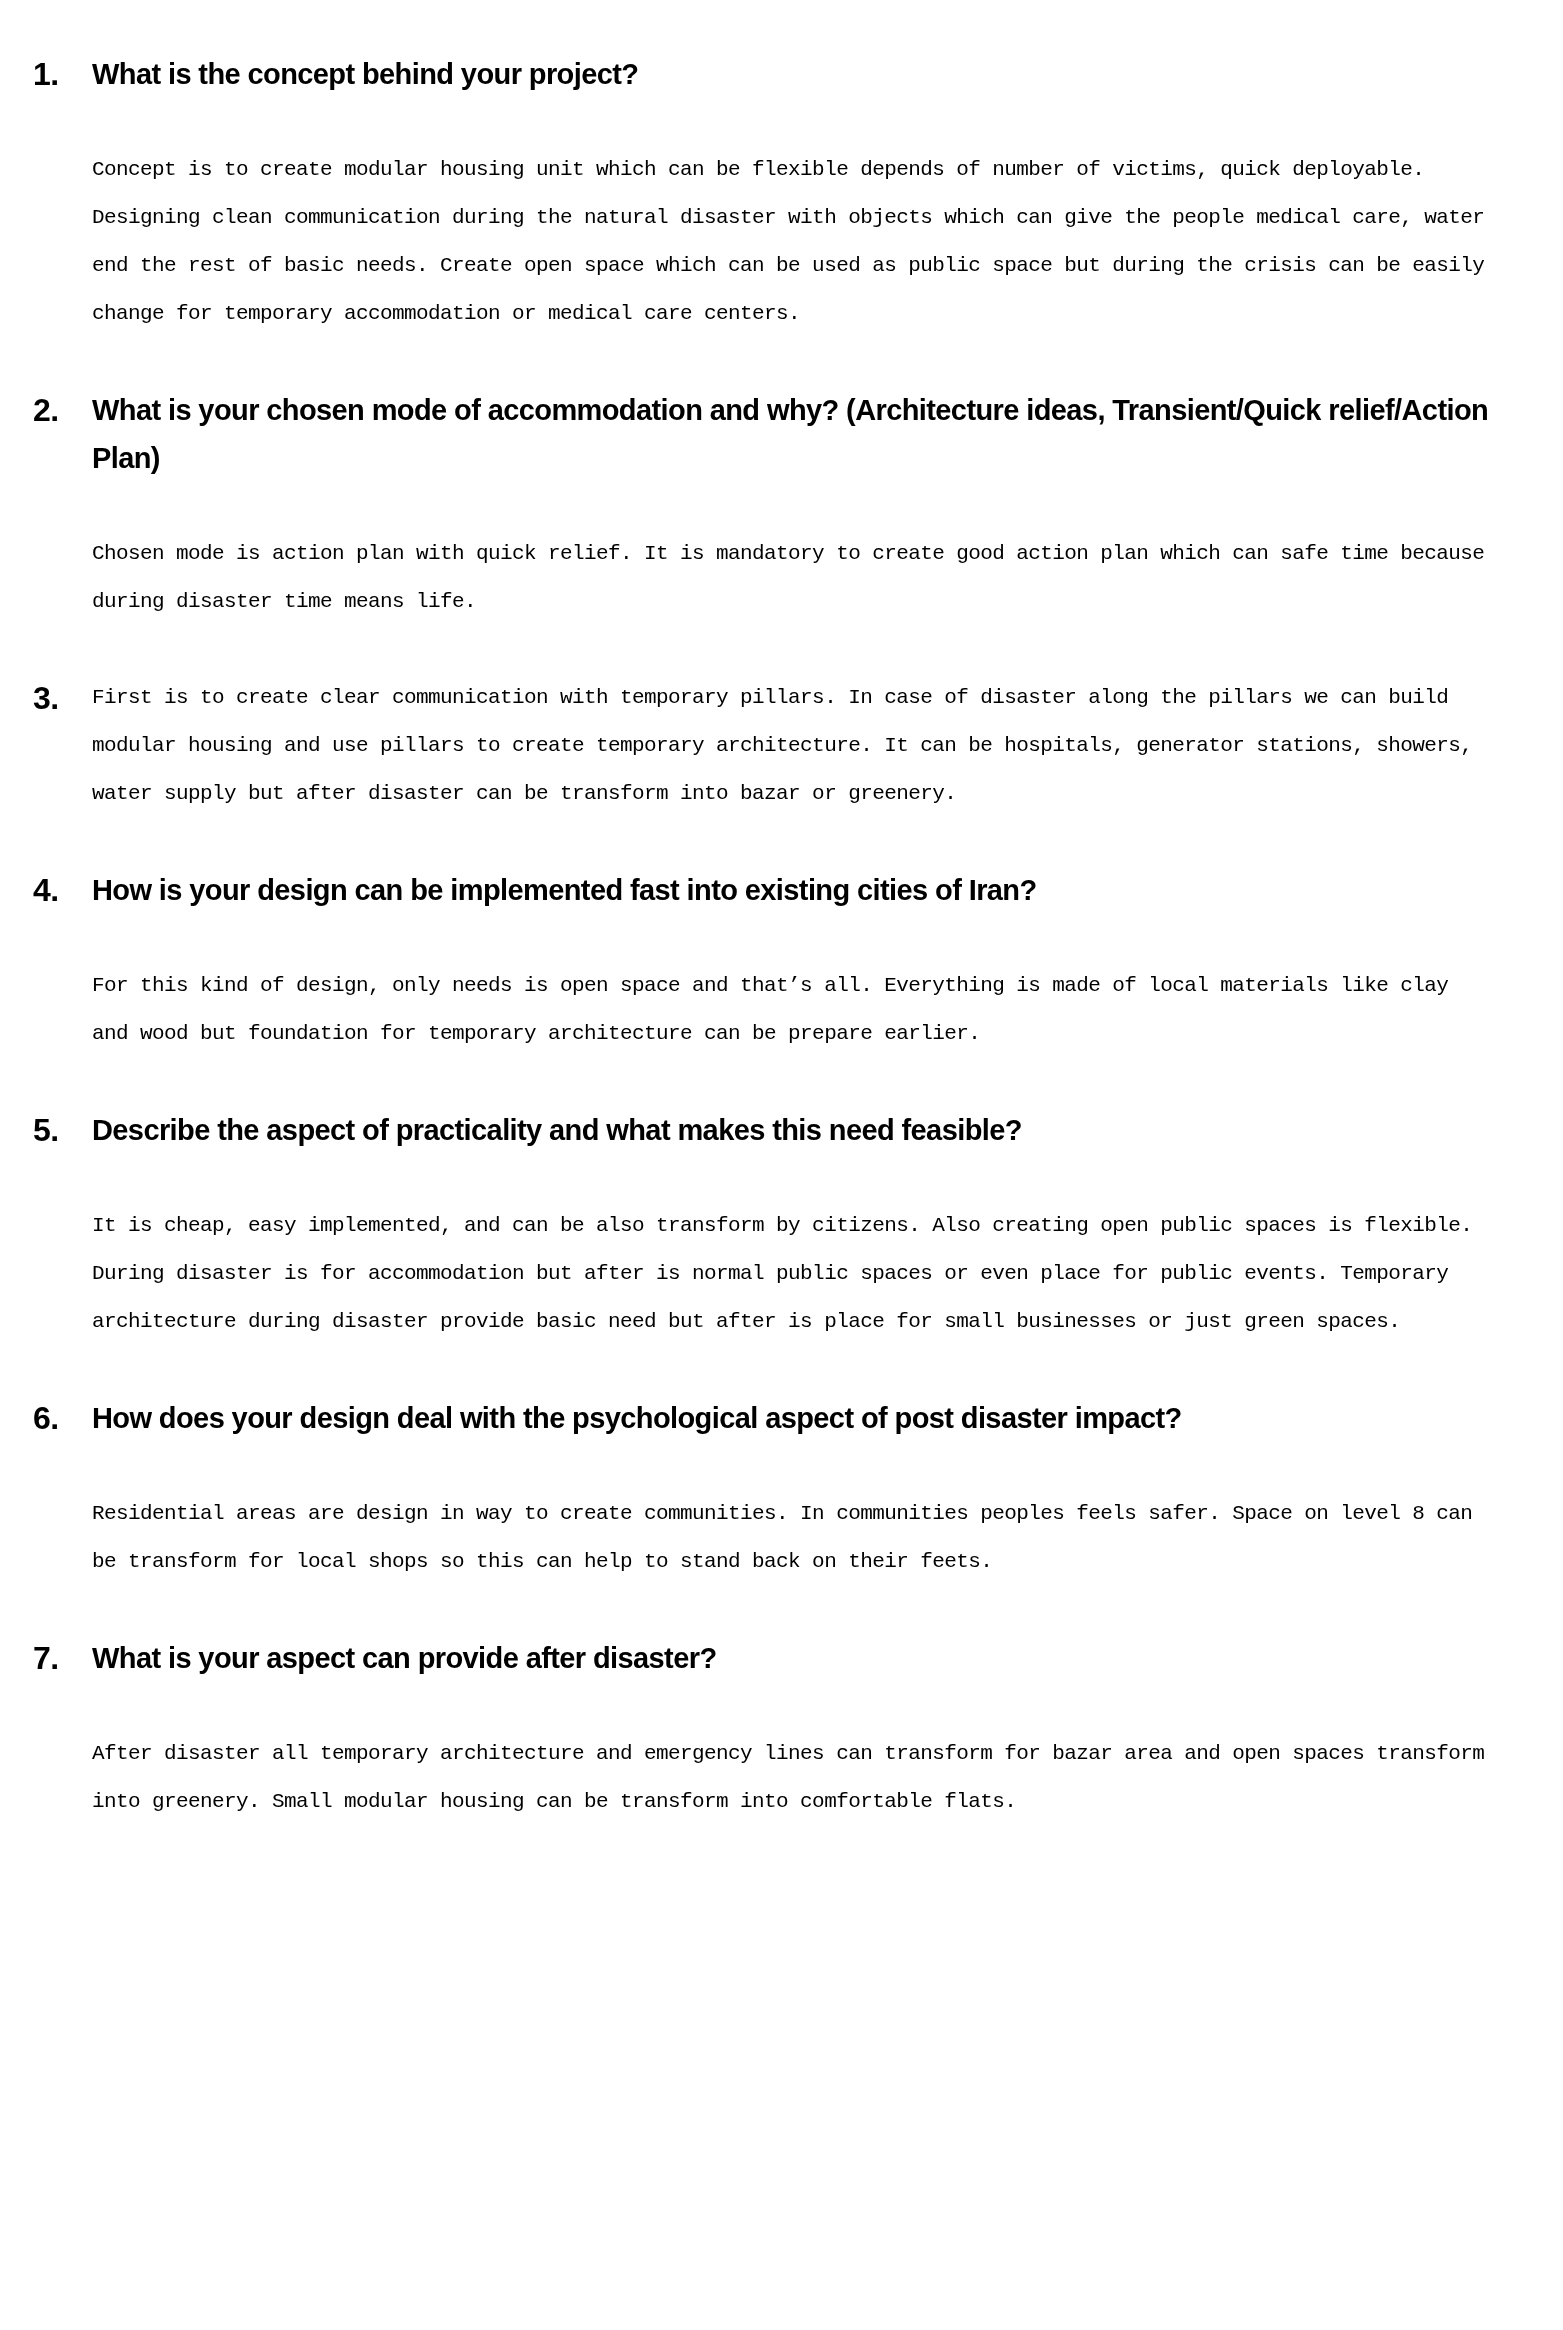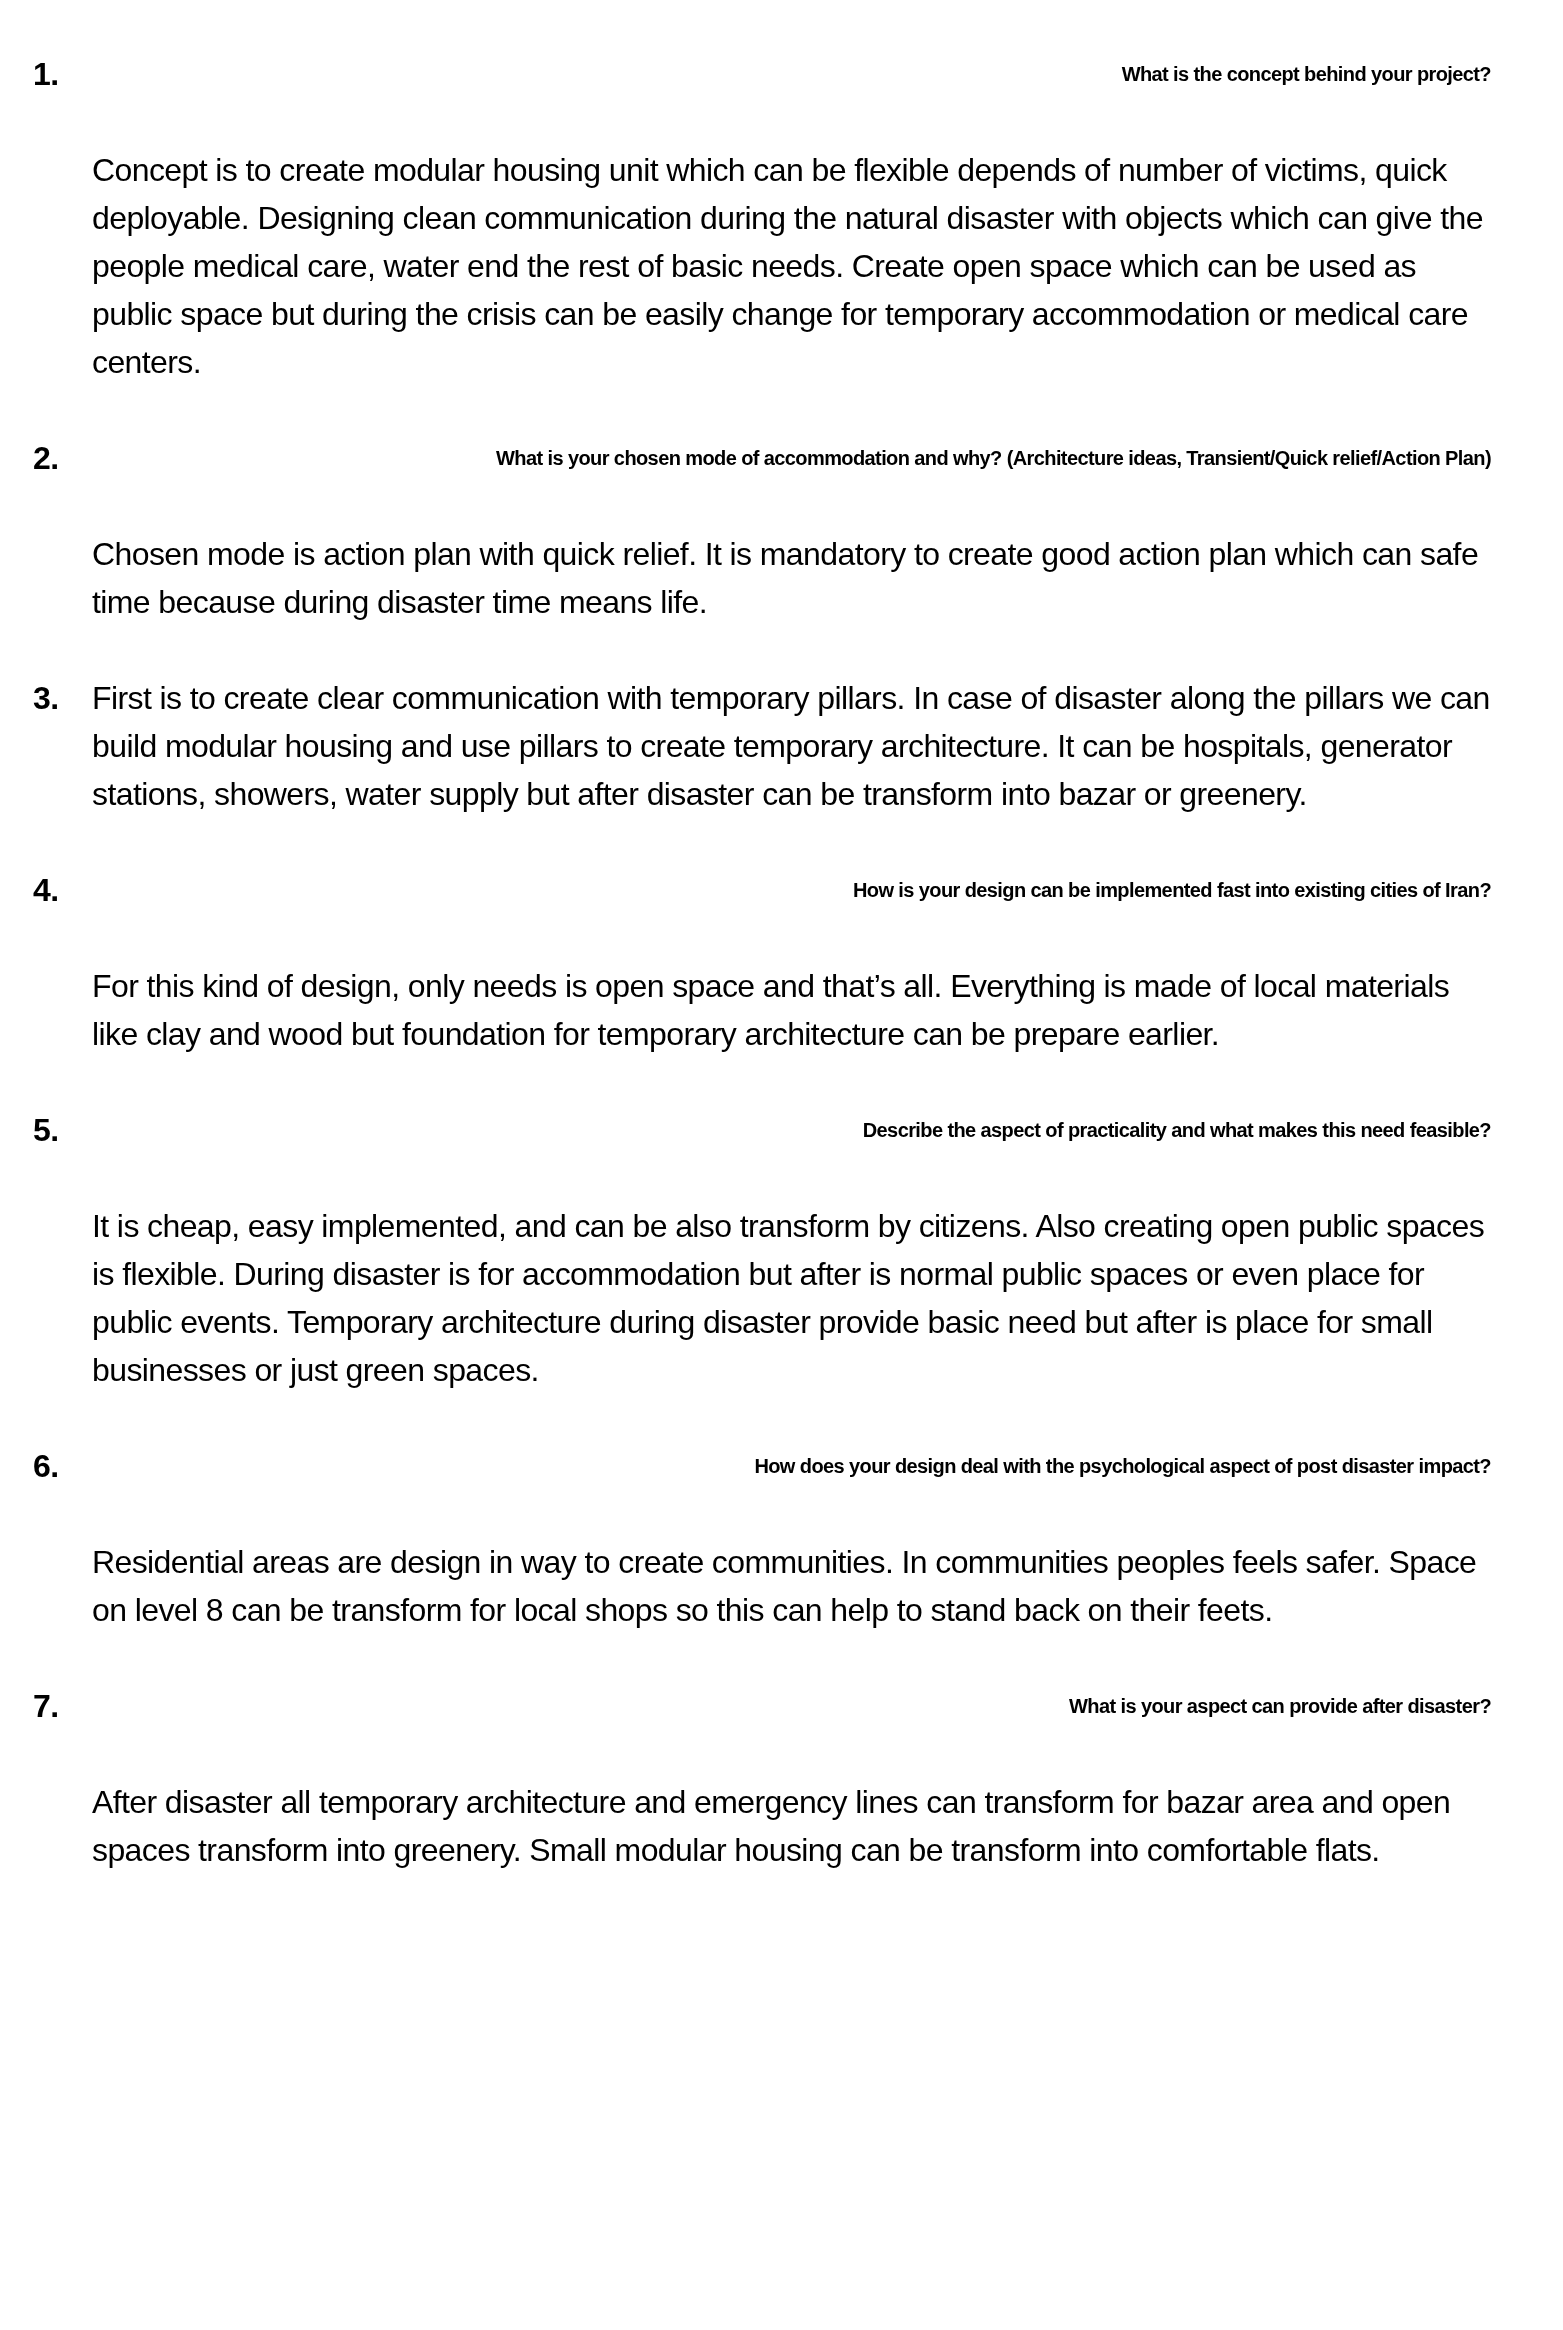--- a/index.html
+++ b/index.html
@@ -38,32 +38,32 @@
     font-weight: 700;
     line-height: 48px;
     letter-spacing: -0.6px;
   }
   .content {
     flex: 1 1 auto;
     min-width: 0;
   }
   .question {
     margin: 0 0 48px 0;
-    font-size: 20px;
+    font-size: 29px;
     font-weight: 700;
     line-height: 48px;
     letter-spacing: -0.6px;
-    text-align: right;
   }
   .answer {
     margin: 0 0 48px 0;
-    font-size: 32px;
+    font-size: 21px;
     font-weight: 400;
     line-height: 48px;
     letter-spacing: -0.6px;
+    font-family: Liberation Mono, monospace;
   }
   .qa-item:last-child .answer {
     margin-bottom: 16px;
   }
 </style>
 </head>
 <body>
 
 <main class="page">
   <ol class="qa-list" id="qa-list">

